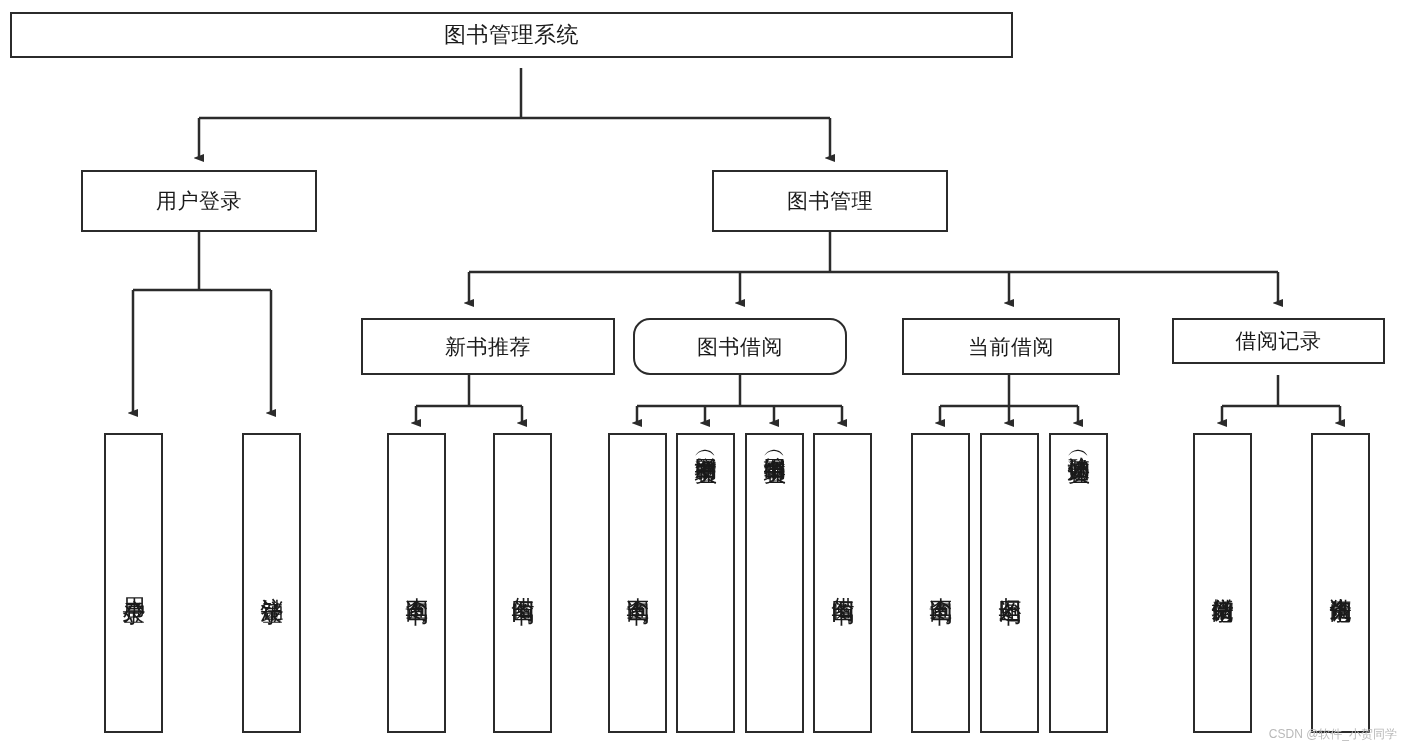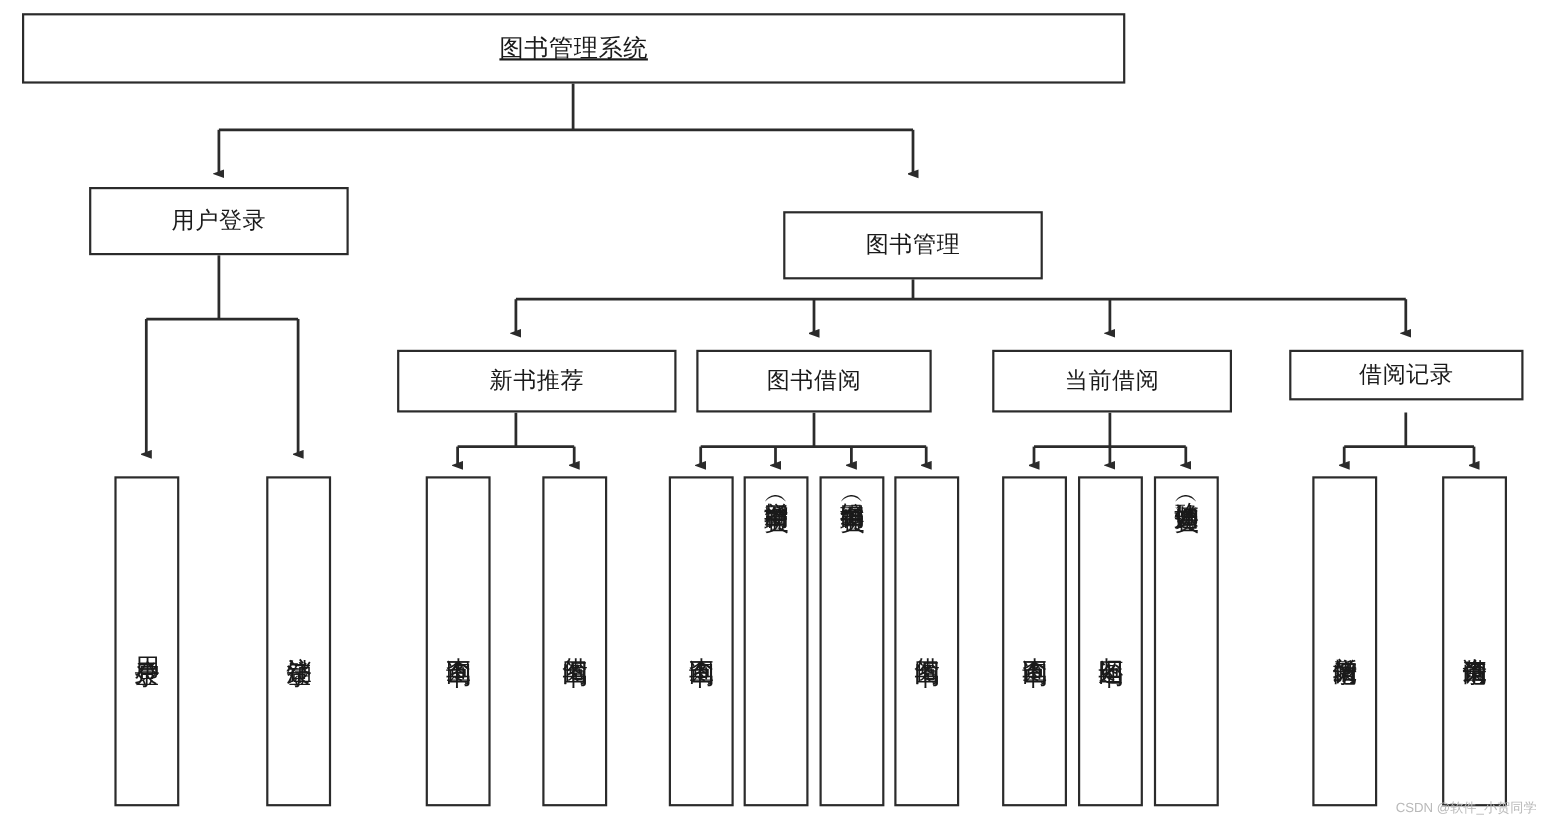--- a/index.html
+++ b/index.html
@@ -132,37 +132,37 @@
       <path d="M1009,406 L1009,423" marker-end="url(#arrow)"></path>
       <path d="M1078,406 L1078,423" marker-end="url(#arrow)"></path>
 
       <path d="M1278,375 L1278,406"></path>
       <path d="M1222,406 L1340,406"></path>
       <path d="M1222,406 L1222,423" marker-end="url(#arrow)"></path>
       <path d="M1340,406 L1340,423" marker-end="url(#arrow)"></path>
     </g>
   </svg>
 
-  <div class="node horiz root" style="left:20px; top:12px; width:1003px; height:64px;text-decoration:underline;">
+  <div class="node horiz root" style="left:10px; top:12px; width:1003px; height:46px;">
     <span class="node-label">图书管理系统</span>
   </div>
 
   <div class="node horiz" style="left:81px; top:170px; width:236px; height:62px;">
     <span class="node-label">用户登录</span>
   </div>
 
-  <div class="node horiz" style="left:712px; top:170px; width:236px; height:62px;margin-top:22px;">
+  <div class="node horiz" style="left:712px; top:170px; width:236px; height:62px;">
     <span class="node-label">图书管理</span>
   </div>
 
   <div class="node horiz" style="left:361px; top:318px; width:254px; height:57px;">
     <span class="node-label">新书推荐</span>
   </div>
 
-  <div class="node horiz" style="left:633px; top:318px; width:214px; height:57px;">
+  <div class="node horiz" style="left:633px; top:318px; width:214px; height:57px;border-radius:17px;">
     <span class="node-label">图书借阅</span>
   </div>
 
   <div class="node horiz" style="left:902px; top:318px; width:218px; height:57px;">
     <span class="node-label">当前借阅</span>
   </div>
 
   <div class="node horiz" style="left:1172px; top:318px; width:213px; height:46px;">
     <span class="node-label">借阅记录</span>
   </div>

